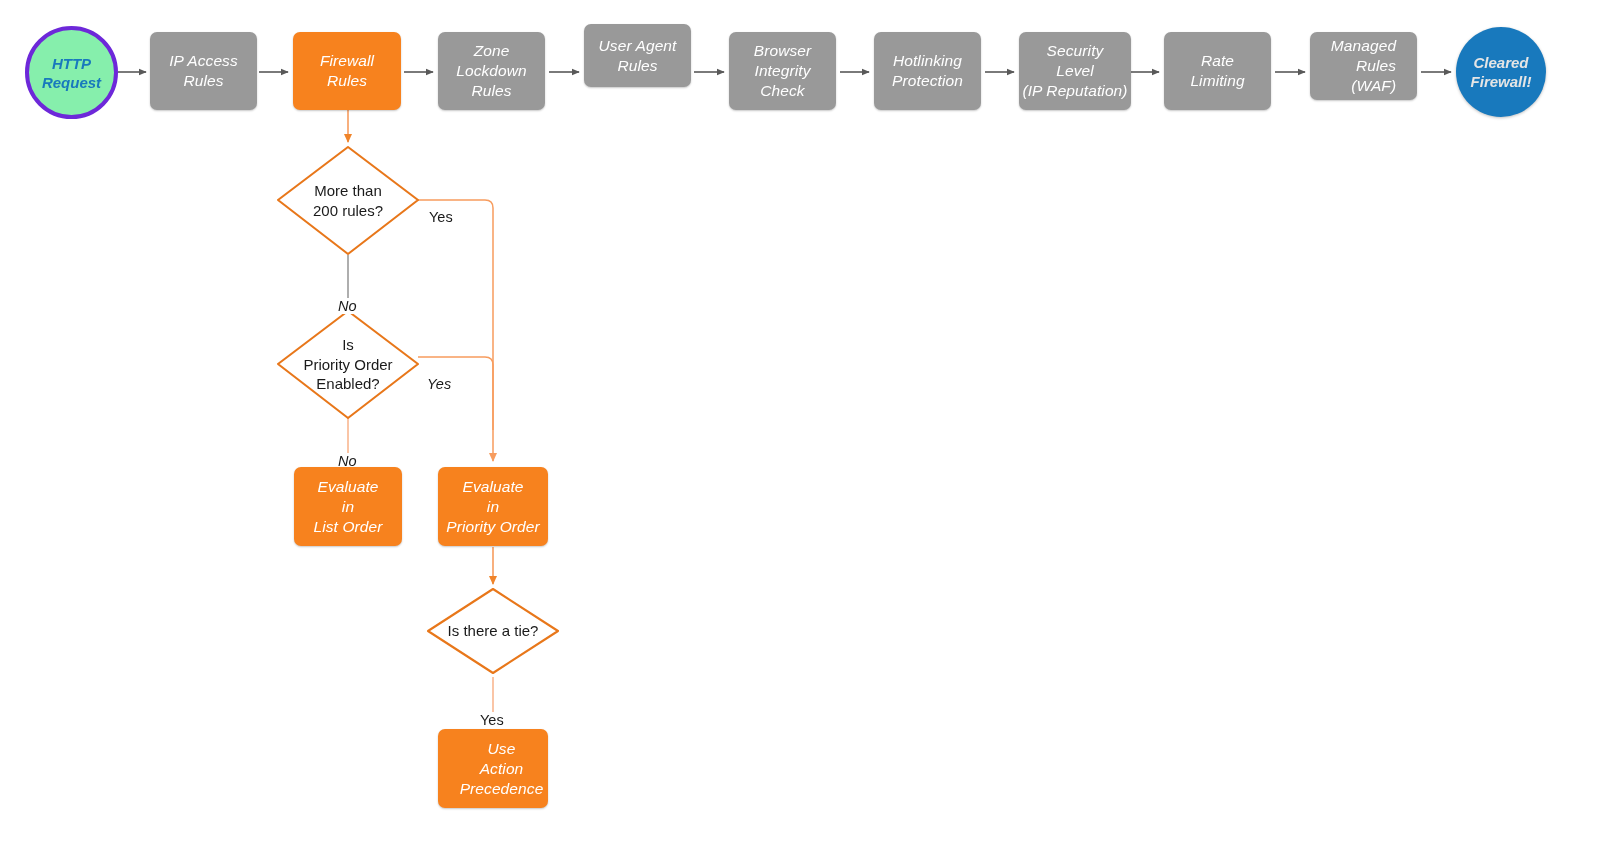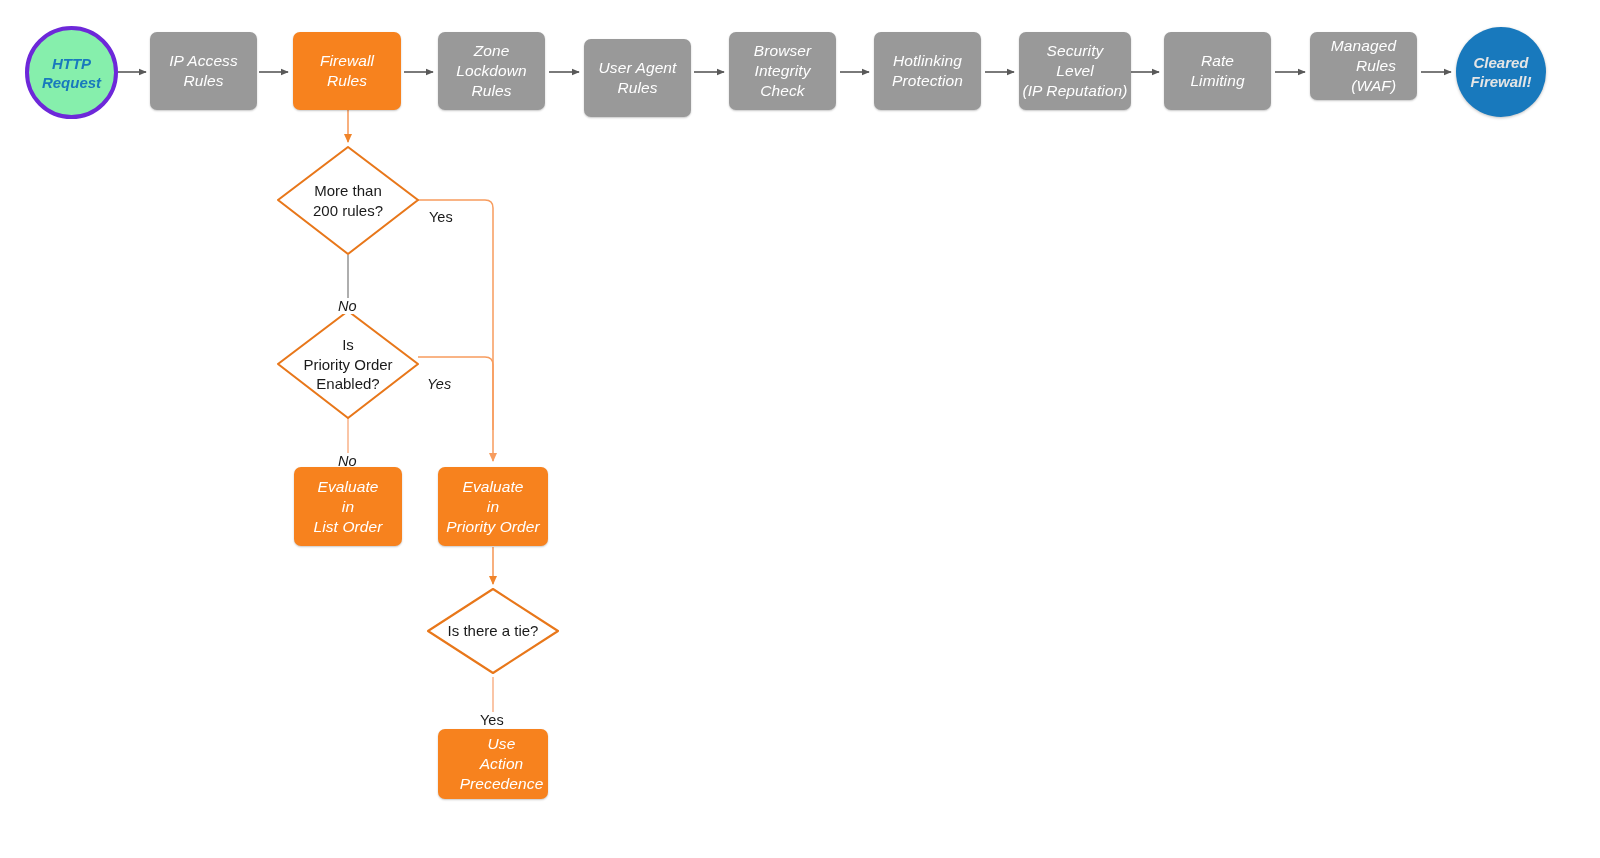--- a/index.html
+++ b/index.html
@@ -175,21 +175,21 @@
     <span>Firewall
 Rules</span>
   </div>
 
   <div class="proc gray" style="left:438px; top:32px; width:107px; height:78px;">
     <span>Zone
 Lockdown
 Rules</span>
   </div>
 
-  <div class="proc gray" style="left:584px; top:39px; width:107px; height:78px;font-style:italic;">
+  <div class="proc gray" style="left:584px; top:24px; width:107px; height:63px;font-style:italic;">
     <span>User Agent
 Rules</span>
   </div>
 
   <div class="proc gray" style="left:874px; top:32px; width:107px; height:78px;">
     <span>Hotlinking
 Protection</span>
   </div>
 
   <div class="proc gray" style="left:729px; top:32px; width:107px; height:78px;">
@@ -250,19 +250,19 @@
 in
 List Order</span>
   </div>
 
   <div class="proc orange" style="left:438px; top:467px; width:110px; height:79px;">
     <span>Evaluate
 in
 Priority Order</span>
   </div>
 
-  <div class="proc orange" style="left:438px; top:729px; width:110px; height:70px;padding-left:17px;">
+  <div class="proc orange" style="left:438px; top:729px; width:110px; height:79px;padding-left:17px;">
     <span>Use
 Action
 Precedence</span>
   </div>
 
 </div>
 
 </body></html>

